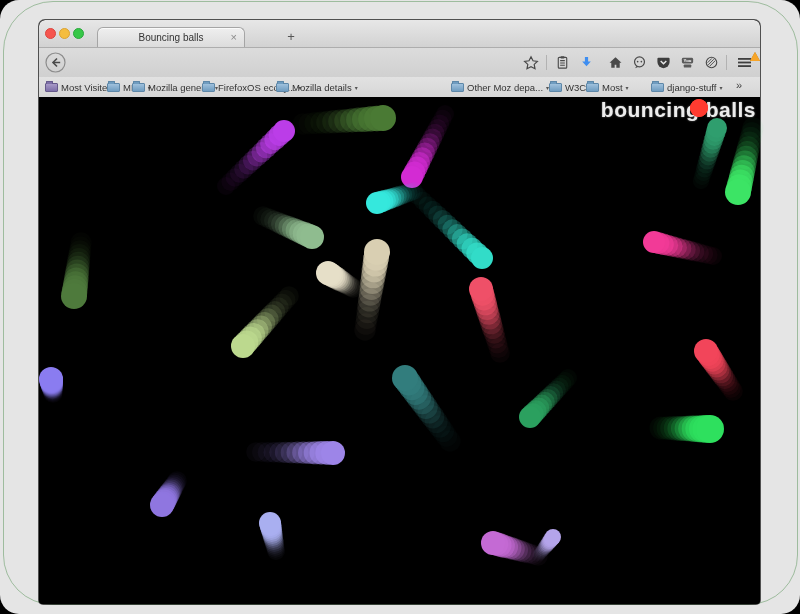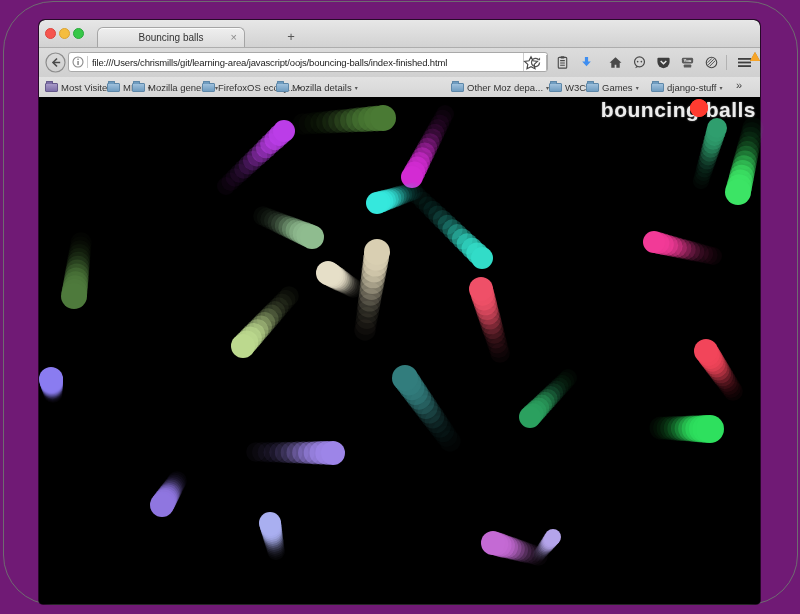--- a/index.html
+++ b/index.html
@@ -1,17 +1,17 @@
 <!DOCTYPE html>
 <html><head>
 <meta charset="utf-8">
 <style>
   html,body{margin:0;padding:0;background:#000;}
-  .screen{position:relative;width:800px;height:614px;background:#701a75;overflow:hidden;
-          font-family:"Liberation Sans",sans-serif;}
+  .screen{position:relative;width:800px;height:614px;background:#e5e5e5;overflow:hidden;
+          font-family:"Liberation Sans",sans-serif;border-radius:19px;}
   
   .screen-outline{position:absolute;left:3px;top:1px;width:793px;height:602px;
           border:1px solid rgba(110,160,110,.6);border-radius:50px;pointer-events:none;}
   
   .window{position:absolute;left:39px;top:20px;width:721px;height:584px;
           border-radius:6px 6px 4px 4px;overflow:hidden;background:#000;z-index:1;
           box-shadow:0 0 0 1px rgba(0,0,0,.65);}
   
   .tab-bar{position:relative;height:27px;background:linear-gradient(#e7e7e7,#d2d2d2);
           border-bottom:1px solid #adadad;border-radius:6px 6px 0 0;}
@@ -84,35 +84,20 @@
     </div>
 
     <div class="nav-bar">
       <div class="back-btn">
         <svg width="21" height="21" viewBox="0 0 21 21">
           <circle cx="10.5" cy="10.5" r="9.5" fill="none" stroke="#8d8d8d" stroke-width="1.2"></circle>
           <path d="M12 6.5L8 10.5l4 4" fill="none" stroke="#4a4a4a" stroke-width="1.6"></path>
           <path d="M8.2 10.5h7" stroke="#4a4a4a" stroke-width="1.6"></path>
         </svg>
       </div>
-      <div class="url-bar">
-        <svg class="info-icon" width="12" height="12" viewBox="0 0 12 12">
-          <circle cx="6" cy="6" r="5" fill="none" stroke="#8a8a8a" stroke-width="1.1"></circle>
-          <rect x="5.4" y="5" width="1.3" height="4" fill="#777"></rect>
-          <rect x="5.4" y="2.6" width="1.3" height="1.3" fill="#777"></rect>
-        </svg>
-        <div class="url-sep"></div>
-        <div class="url-text">file:///Users/chrismills/git/learning-area/javascript/oojs/bouncing-balls/index-finished.html</div>
-        <div class="reload-btn">
-          <svg width="13" height="13" viewBox="0 0 16 16">
-            <path d="M13 8a5 5 0 1 1-1.5-3.6" fill="none" stroke="#555" stroke-width="1.6"></path>
-            <path d="M13.6 1.8v3.4h-3.4z" fill="#555"></path>
-          </svg>
-        </div>
-      </div>
 
       <div class="toolbar-icons">
         <div class="tb-btn">
           <svg width="16" height="16" viewBox="0 0 16 16">
             <path d="M8 1.8l2 4 4.4.6-3.2 3 .8 4.3L8 11.6l-4 2.1.8-4.3-3.2-3 4.4-.6z" fill="none" stroke="#4a4a4a" stroke-width="1.2"></path>
           </svg>
         </div>
         <div class="tb-sep"></div>
         <div class="tb-btn">
           <svg width="15" height="15" viewBox="0 0 16 16">
@@ -201,21 +186,21 @@
         <span>Other Moz depa...</span>
         <span class="caret">▾</span>
       </div>
       <div class="bm-item bm6">
         <span class="folder"></span>
         <span>W3C</span>
         <span class="caret">▾</span>
       </div>
       <div class="bm-item bm7">
         <span class="folder"></span>
-        <span>Games</span>
+        <span>Most</span>
         <span class="caret">▾</span>
       </div>
       <div class="bm-item bm8">
         <span class="folder"></span>
         <span>django-stuff</span>
         <span class="caret">▾</span>
       </div>
       <div class="bm-overflow">»</div>
     </div>
 

